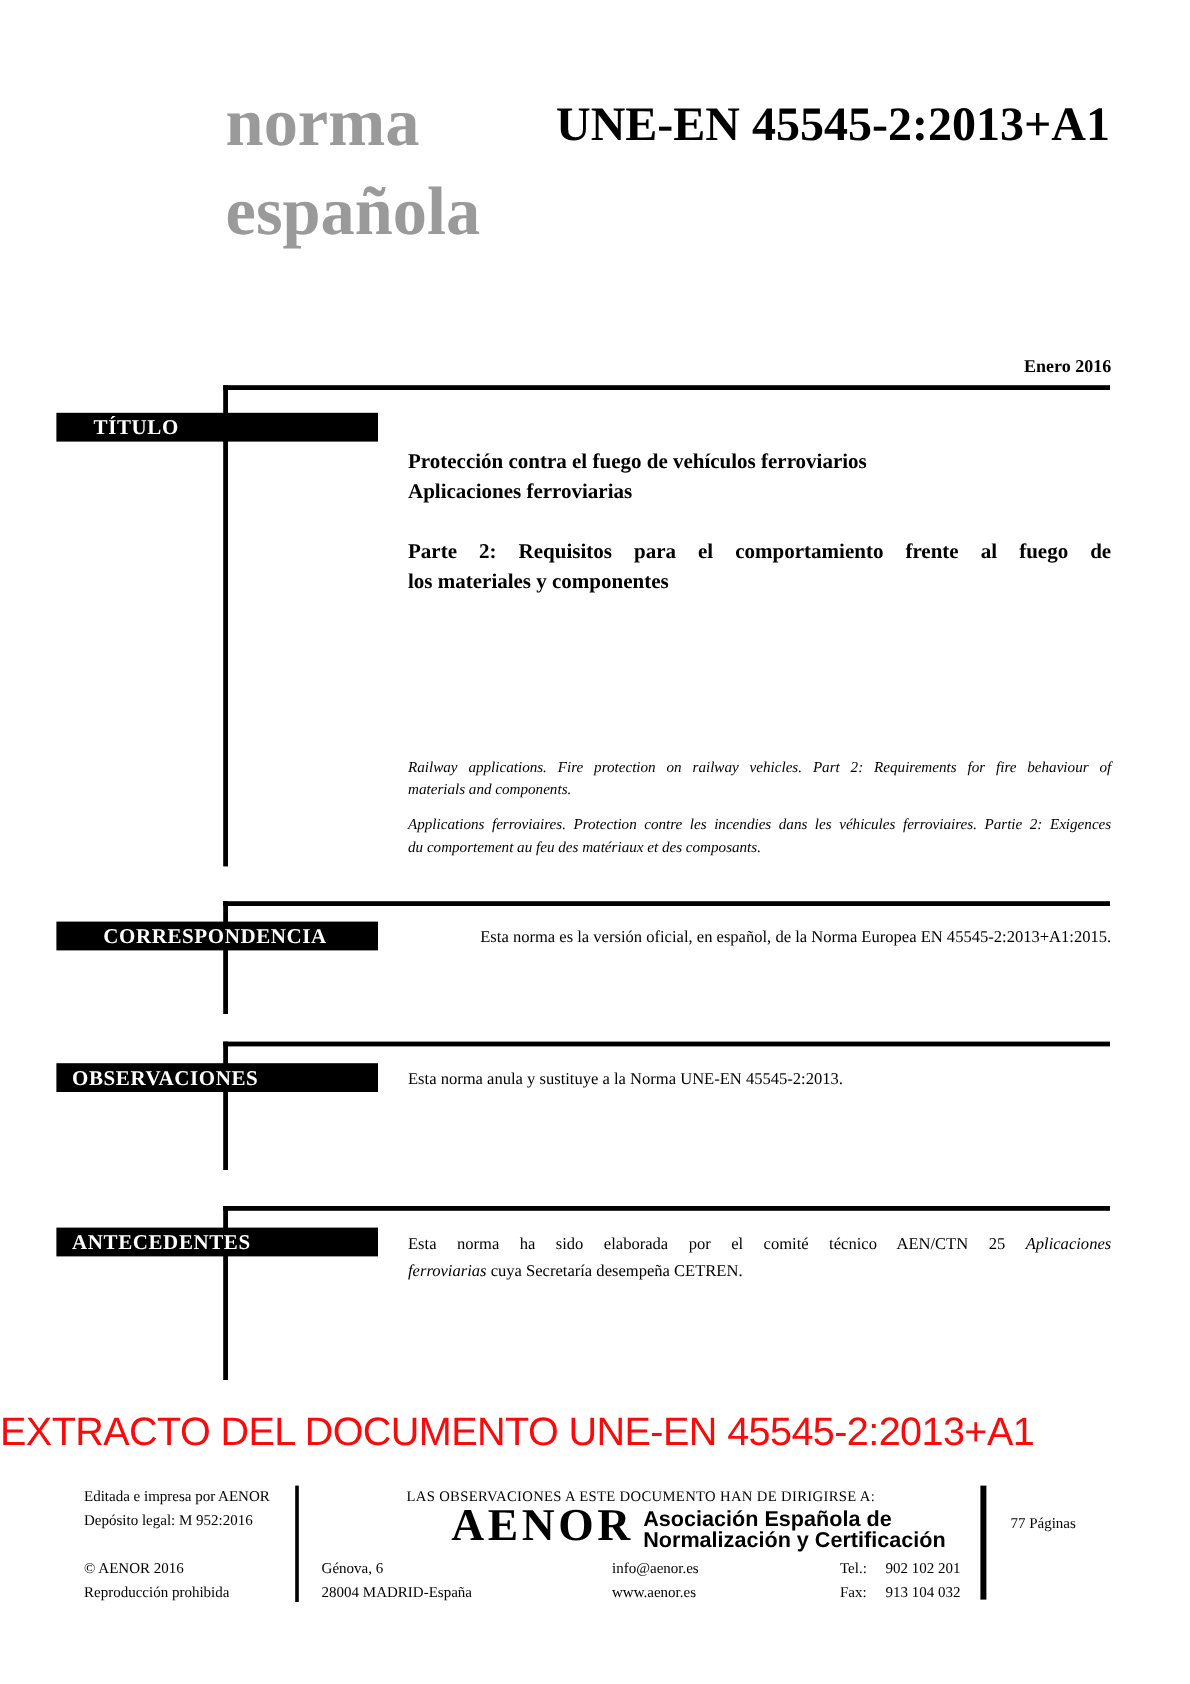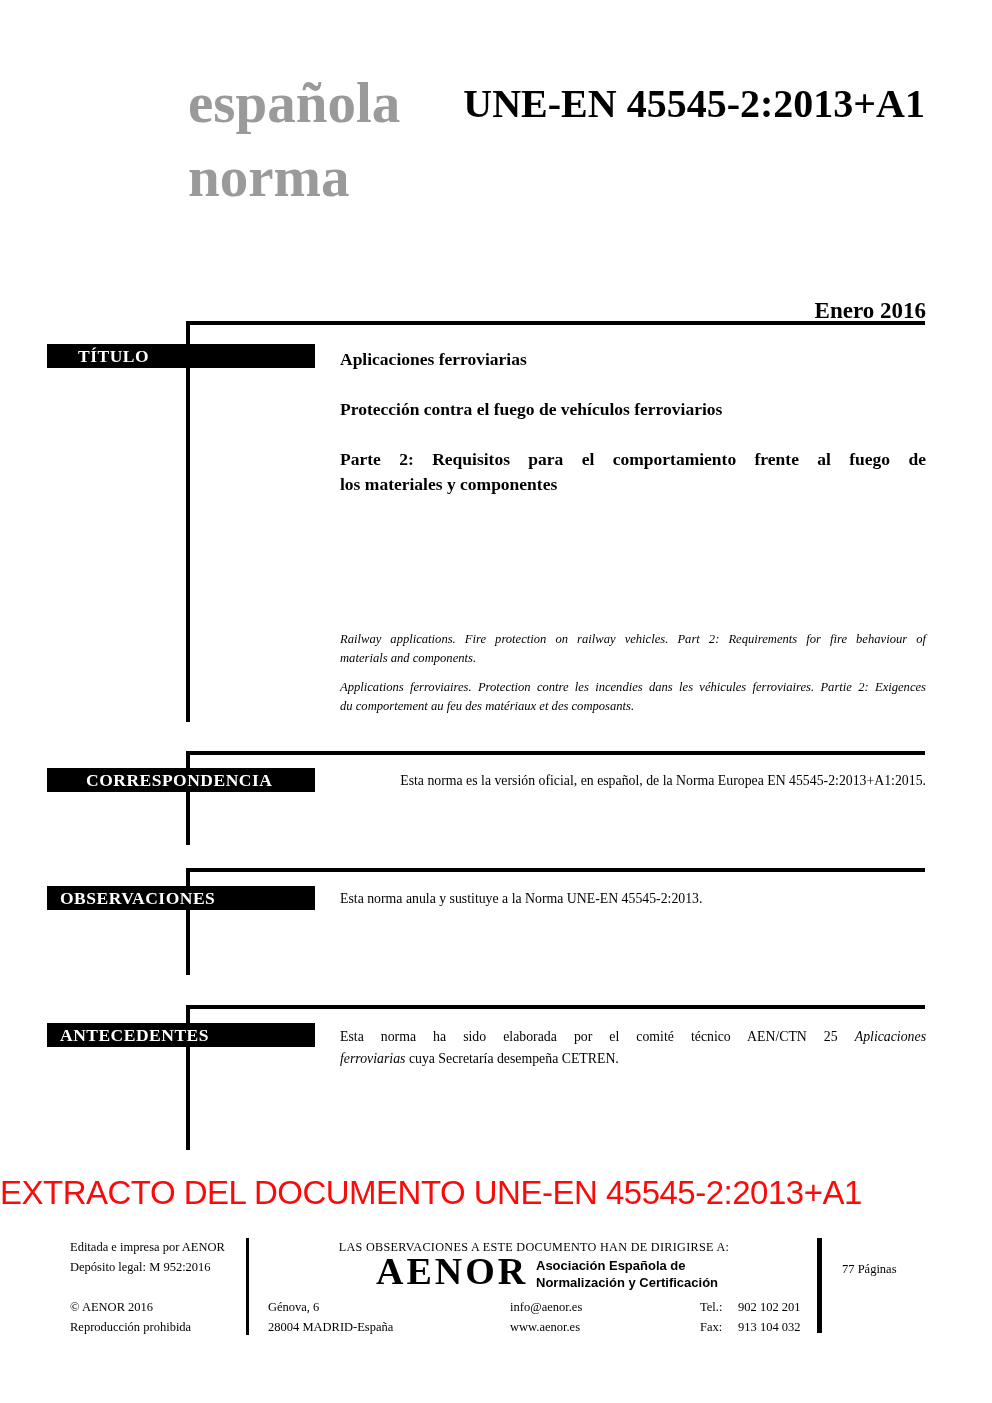--- a/index.html
+++ b/index.html
@@ -17,21 +17,21 @@
     position:absolute; left:188px; top:66px;
     font-size:57px; line-height:74px; font-weight:bold;
     color:var(--logo_gray,#9a9a9a); letter-spacing:0px;
   }
   .doc-code {
     position:absolute; right:67px; top:80px;
     font-size:40px; font-weight:bold; white-space:nowrap;
   }
   .date {
     position:absolute; right:66px; top:298px;
-    font-size:23px; font-weight:bold;
+    font-size:15px; font-weight:bold;
   }
 
   
   .label-box {
     position:absolute; left:47px; width:268px; height:24px;
     background:#000; color:#fff; font-weight:bold;
     font-size:17.5px; line-height:24px; padding-left:13px;
     letter-spacing:0.5px; white-space:nowrap;
   }
   .label-box.pad-wide { padding-left:31px; }
@@ -56,45 +56,45 @@
   .foot-small { font-size:12.5px; line-height:19.5px; }
   .foot-notice { position:absolute; left:250px; width:568px; top:1240px;
     text-align:center; font-size:12.2px; letter-spacing:0.3px; }
   .aenor-logo {
     position:absolute; left:376px; top:1249px;
     font-size:38px; font-weight:bold; letter-spacing:3px;
   }
   .org-name {
     position:absolute; left:536px; top:1258px;
     font-family:"Liberation Sans", sans-serif;
-    font-size:13px; font-weight:bold; line-height:16.5px;
+    font-size:18px; font-weight:bold; line-height:16.5px;
   }
   .telfax-row { display:flex; }
   .telfax-row .lbl { width:38px; }
   .pages { position:absolute; left:842px; top:1262px; font-size:12.5px; }
 </style>
 </head>
 <body>
 
 <div id="page">
 
   <div class="logo">
+    <div>norma</div>
     <div>española</div>
-    <div>norma</div>
   </div>
   <div class="doc-code">UNE-EN 45545-2:2013+A1</div>
   <div class="date">Enero 2016</div>
 
   <div class="hline" style="left:186px; top:321px; width:739px;"></div>
   <div class="vline" style="left:186px; top:321px; height:401px;"></div>
   <div class="label-box pad-wide" style="top:344px;">TÍTULO</div>
 
   <div class="content" style="top:347px;">
+    <p class="title-line" style="margin-top:25px;">Protección contra el fuego de vehículos ferroviarios</p>
     <p class="title-line">Aplicaciones ferroviarias</p>
-    <p class="title-line" style="margin-top:25px;">Protección contra el fuego de vehículos ferroviarios</p>
     <p class="title-line jl" style="margin-top:25px;">Parte 2: Requisitos para el comportamiento frente al fuego de</p>
     <p class="title-line">los materiales y componentes</p>
   </div>
 
   <div class="content" style="top:630px;">
     <p class="itp jl">Railway applications. Fire protection on railway vehicles. Part 2: Requirements for fire behaviour of</p>
     <p class="itp">materials and components.</p>
   </div>
   <div class="content" style="top:678px;">
     <p class="itp jl">Applications ferroviaires. Protection contre les incendies dans les véhicules ferroviaires. Partie 2: Exigences</p>

